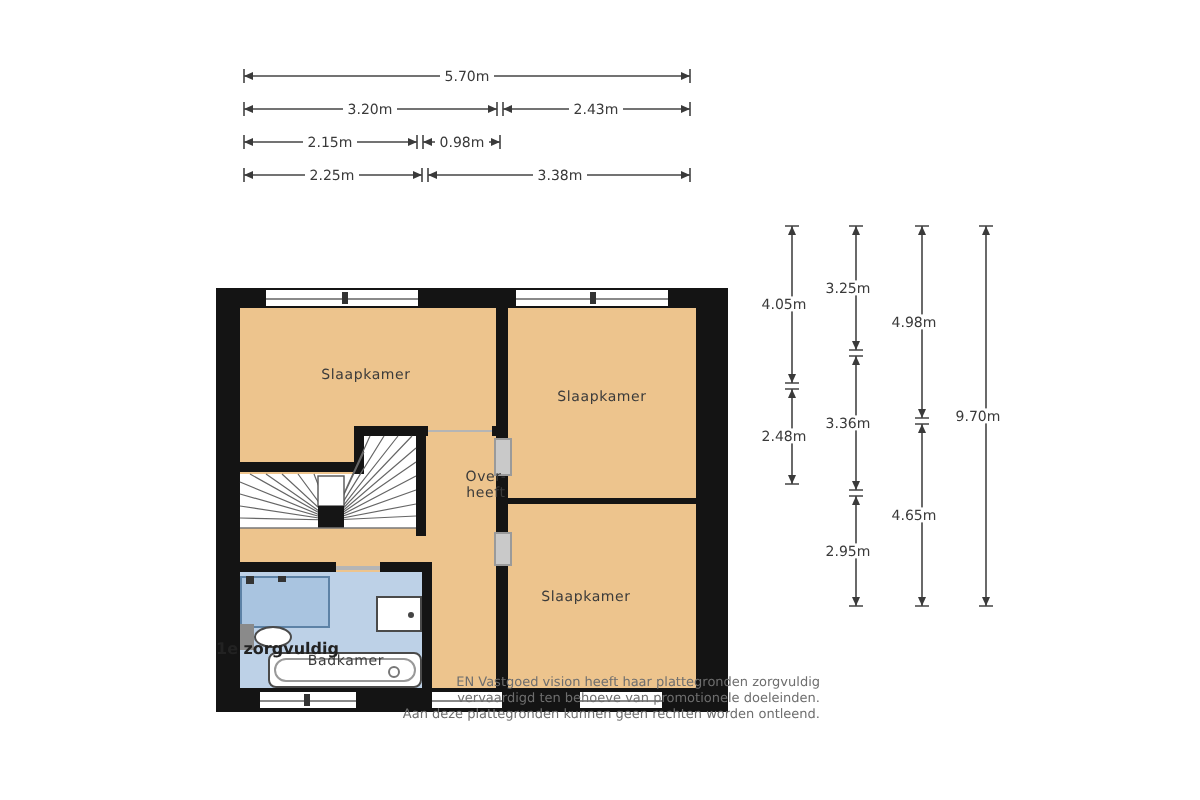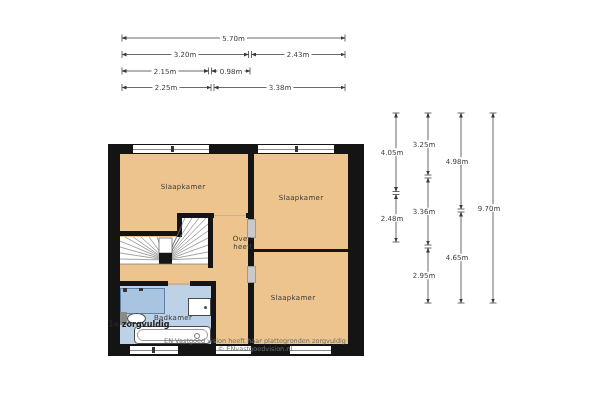--- a/index.html
+++ b/index.html
@@ -11,21 +11,21 @@
   .bath{position:absolute;background:var(--bathroom-fill,#bdd1e7);}
   .win{position:absolute;background:#fff;}
   .win .glass{position:absolute;left:0;right:0;top:50%;height:1px;background:#8a8a8a;}
   .wdiv{position:absolute;width:3px;background:#333;}
   .room-label{position:absolute;transform:translate(-50%,-50%);font-size:7px;color:#3a3a3a;
               letter-spacing:.3px;white-space:nowrap;text-align:center;line-height:7.5px;}
   .door-line{position:absolute;background:#b5b5b5;}
   .door-leaf{position:absolute;background:var(--door,#c9c9c9);border:0.5px solid #9a9a9a;}
   .fixture{position:absolute;background:#fff;border:1px solid #4a4a4a;box-sizing:border-box;}
   .title{position:absolute;left:108px;top:320px;font-size:8px;font-weight:bold;color:#222;}
-  .disclaimer{position:absolute;left:100px;top:337px;width:310px;text-align:center;
+  .disclaimer{position:absolute;left:100px;top:337px;width:310px;text-align:right;
               font-size:6.5px;line-height:8px;color:var(--disclaimer,#6e6e6e);}
   svg text{font-family:"DejaVu Sans",sans-serif;}
 </style>
 </head>
 <body>
 
 <div class="canvas">
 
   <div class="abs" style="left:0;top:0;width:600px;height:396px;margin-top:41px;">
 
@@ -95,21 +95,21 @@
         <i class="glass"></i>
       </div>
 
     <div class="room-label" style="left:183px;top:147px;">Slaapkamer</div>
     <div class="room-label" style="left:301px;top:158px;">Slaapkamer</div>
     <div class="room-label" style="left:293px;top:258px;">Slaapkamer</div>
     <div class="room-label" style="left:243px;top:202px;">
       <span style="display:block;">Over-</span>
       <span style="display:block;">heeft</span>
     </div>
-    <div class="room-label" style="left:173px;top:278px;">Badkamer</div>
+    <div class="room-label" style="left:173px;top:290px;">Badkamer</div>
   </div>
 
   <svg class="abs" style="left:0;top:0;" width="600" height="400" viewBox="0 0 600 400">
     <defs>
       <marker id="aS" markerUnits="userSpaceOnUse" markerWidth="6" markerHeight="6" refX="0" refY="2" orient="auto">
         <path d="M4.5,0 L0,2 L4.5,4 Z" fill="#3a3a3a"></path>
       </marker>
       <marker id="aE" markerUnits="userSpaceOnUse" markerWidth="6" markerHeight="6" refX="4.5" refY="2" orient="auto">
         <path d="M0,0 L4.5,2 L0,4 Z" fill="#3a3a3a"></path>
       </marker>
@@ -173,15 +173,16 @@
       <rect x="443.5" y="253.7" width="27" height="7.5" fill="#fff"></rect>
       <text x="457" y="260">4.65m</text>
       <rect x="475.5" y="204.2" width="27" height="7.5" fill="#fff"></rect>
       <text x="489" y="210.5">9.70m</text>
     </g>
   </svg>
 
   <div class="title">1e zorgvuldig</div>
   <div class="disclaimer">
     <div>EN Vastgoed vision heeft haar plattegronden zorgvuldig</div>
-    <div>© ENvastgoedvision.nl</div>
+    <div>vervaardigd ten behoeve van promotionele doeleinden.</div>
+    <div>Aan deze plattegronden kunnen geen rechten worden ontleend.</div>
   </div>
 </div>
 
 </body></html>

